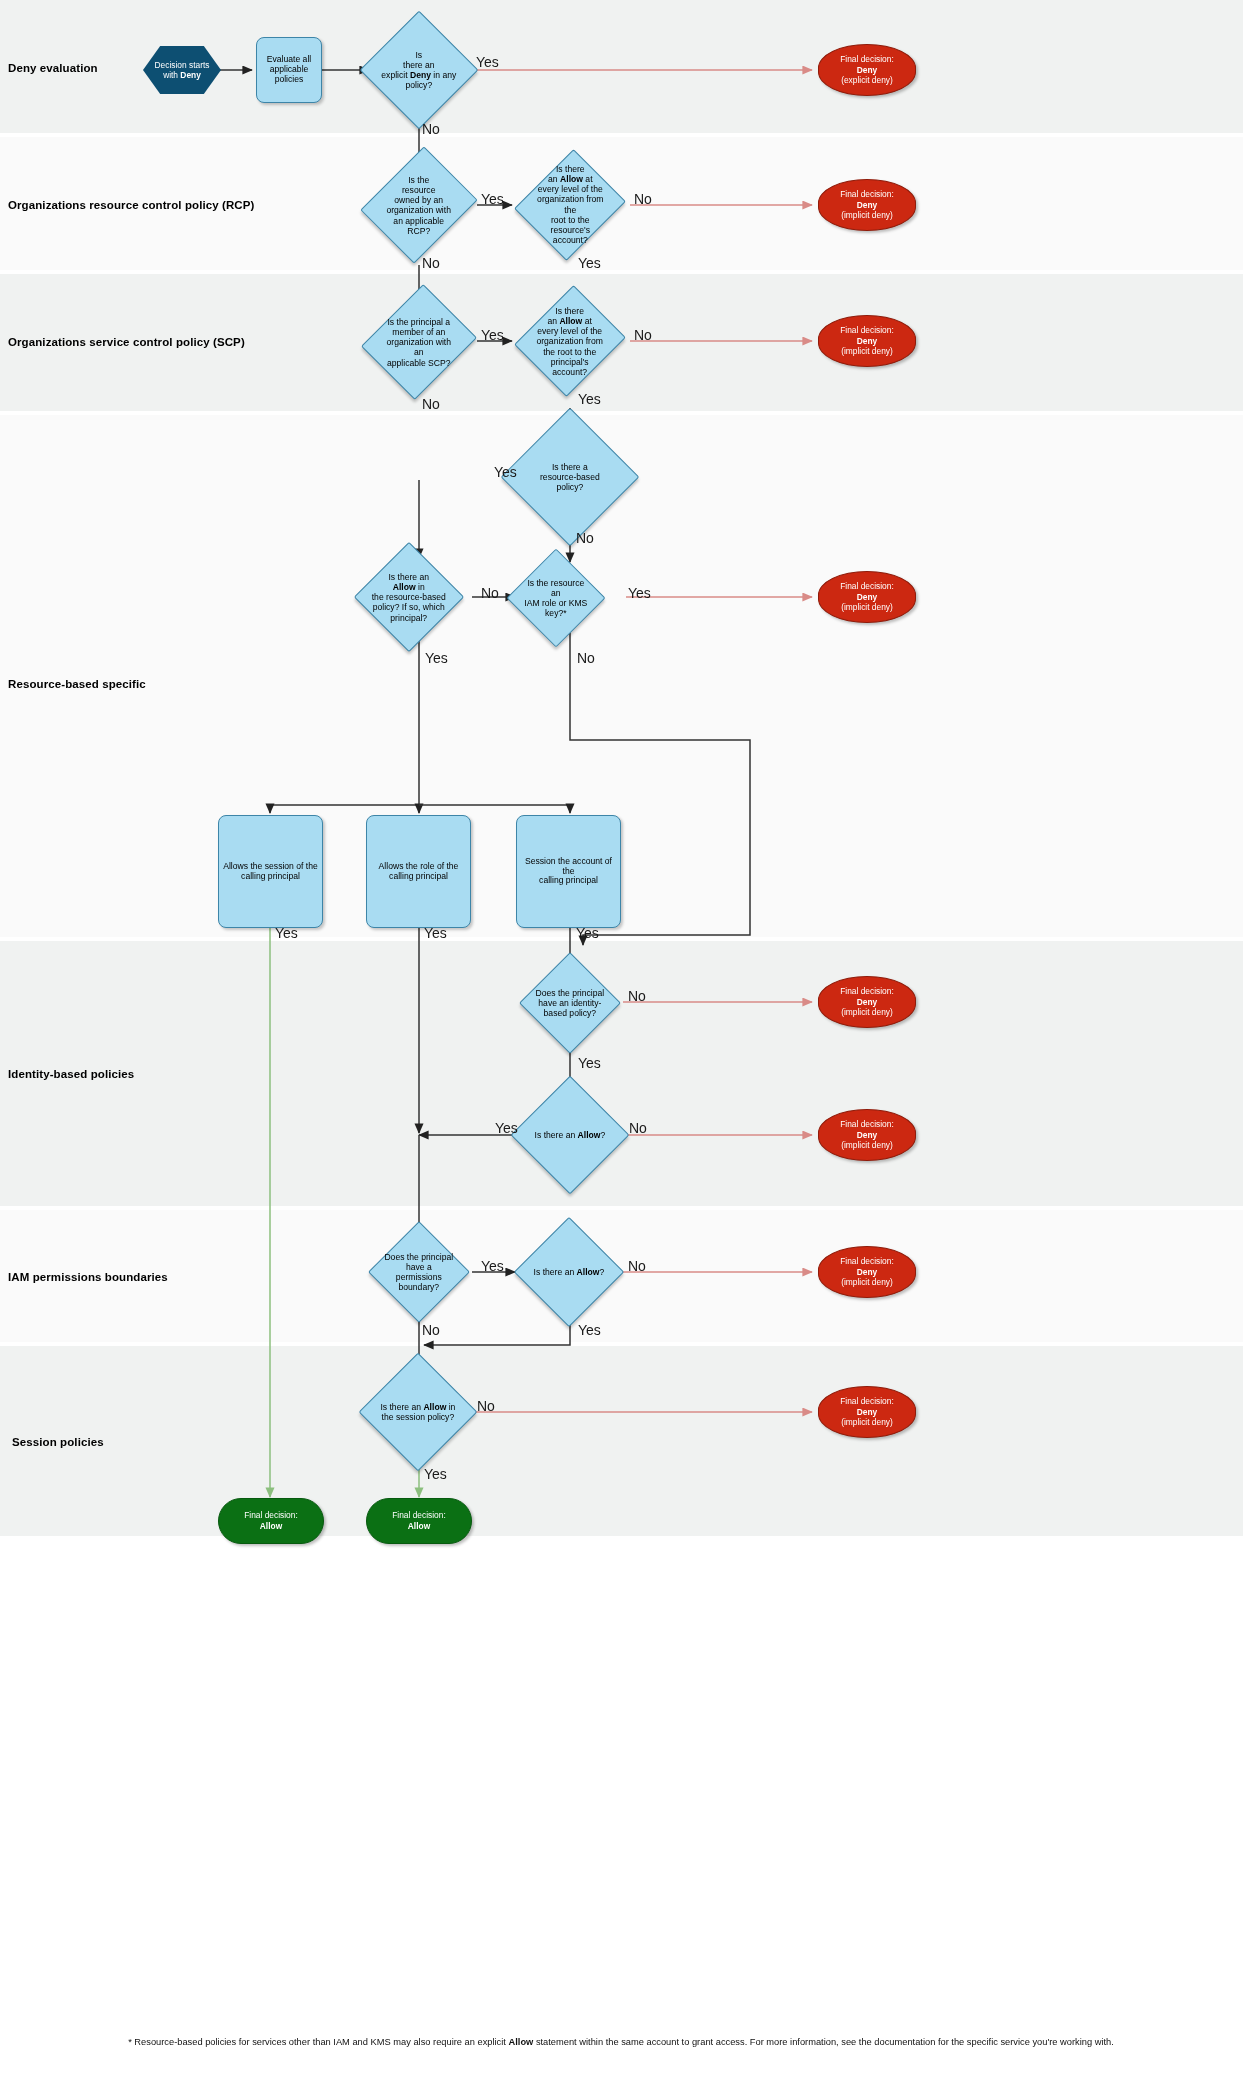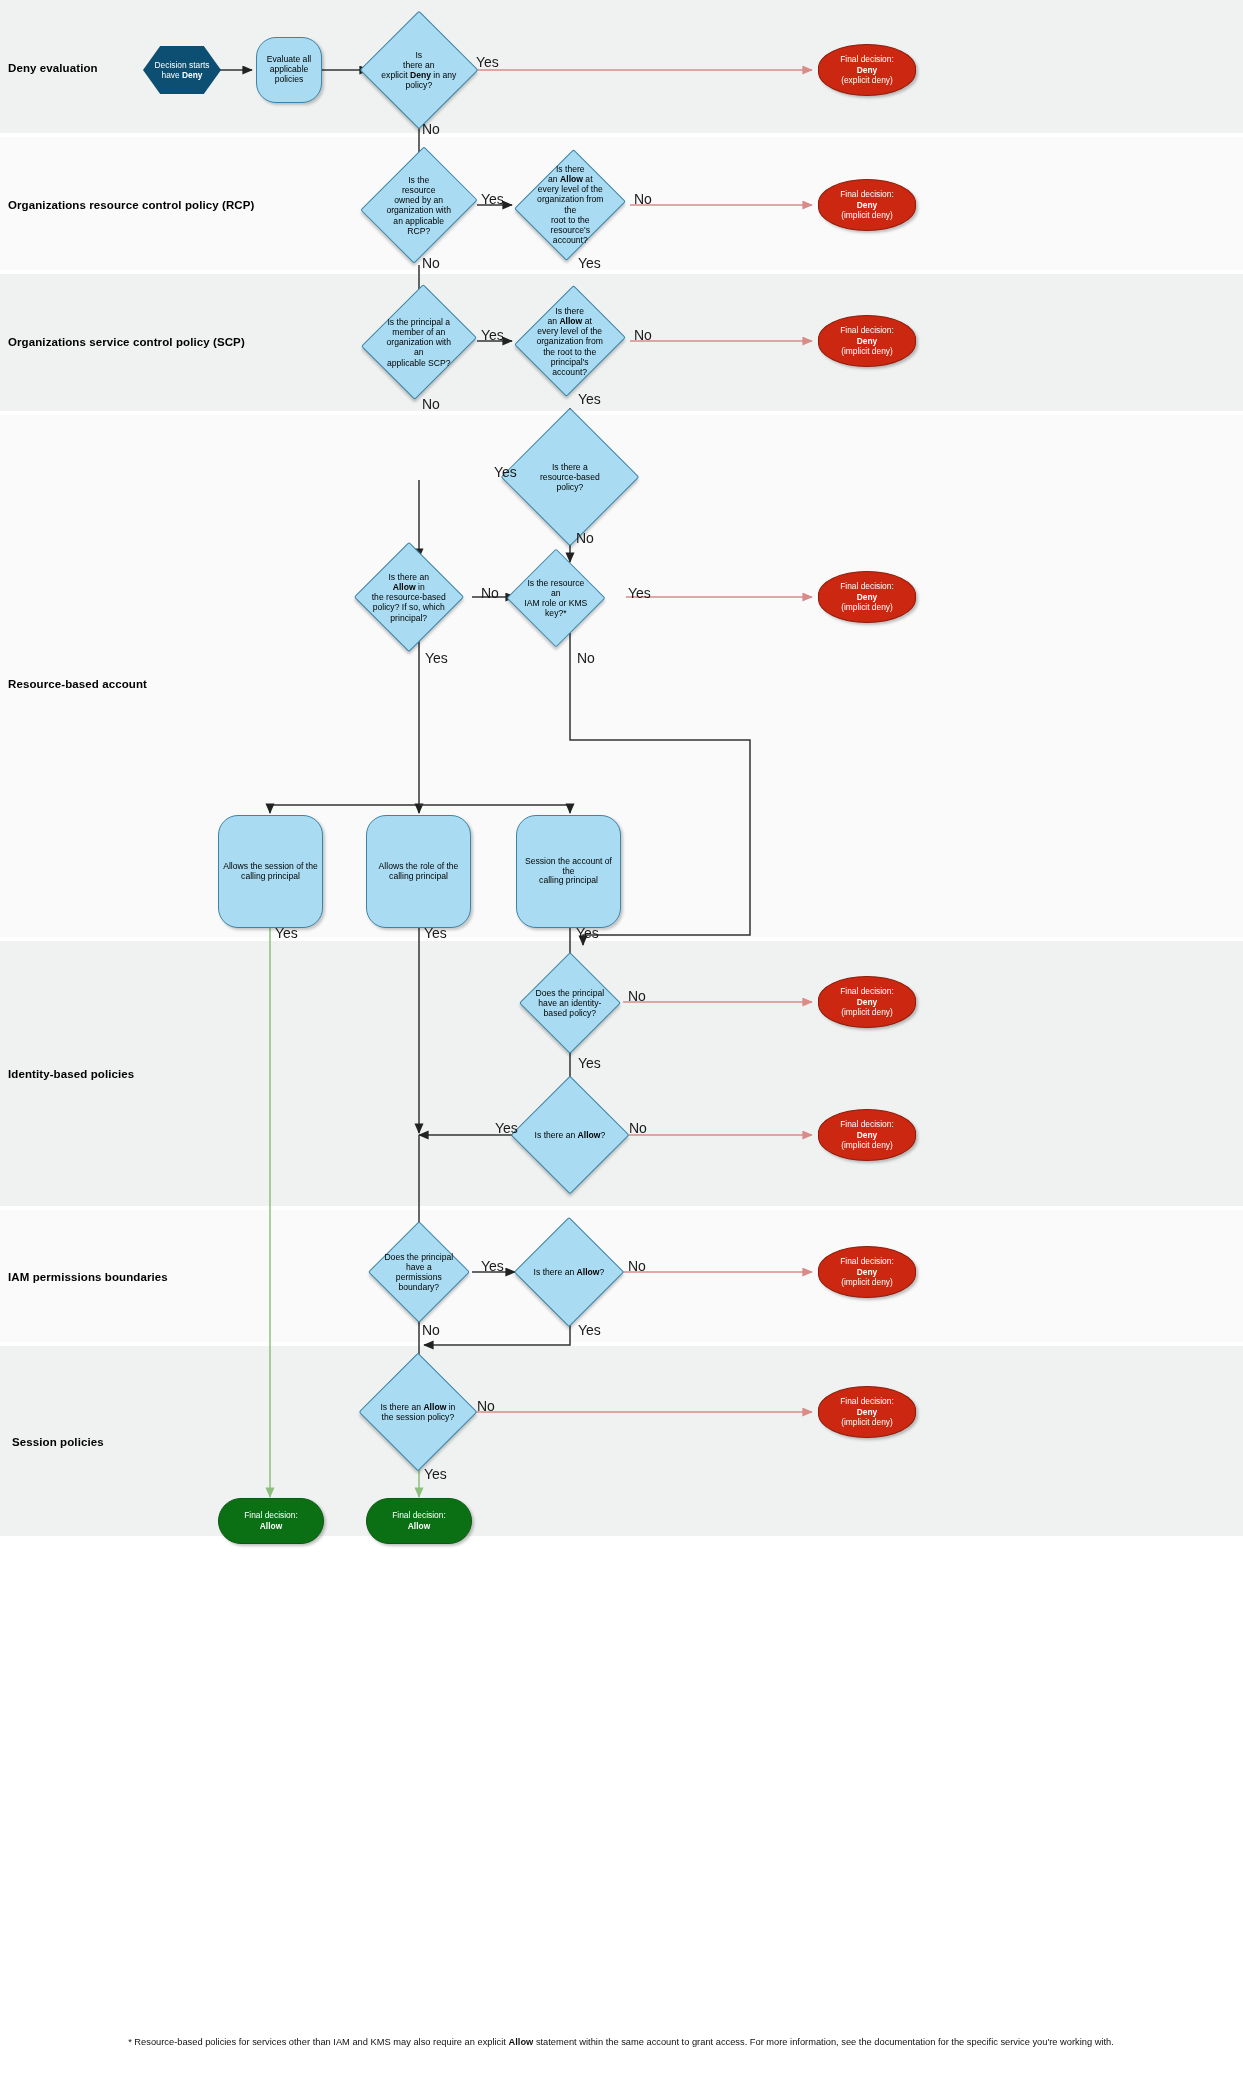--- a/index.html
+++ b/index.html
@@ -67,21 +67,21 @@
     color: #000;
     width: 138%;
     text-align: center;
     line-height: 1.18;
   }
 
   
   .rect {
     background: #a9dcf2;
     border: 1px solid #3d85a8;
-    border-radius: 20px;
+    border-radius: 8px;
     box-shadow: 2px 2px 3px rgba(0,0,0,.22);
     font-size: 8.6px;
     color: #000;
     padding: 4px;
   }
 
   
   .hex {
     background: #0d4f72;
     color: #fff;
@@ -133,21 +133,21 @@
   <div class="band band-b" style="top:137px;height:133px;"></div>
   <div class="band band-a" style="top:274px;height:137px;"></div>
   <div class="band band-b" style="top:415px;height:522px;"></div>
   <div class="band band-a" style="top:941px;height:265px;"></div>
   <div class="band band-b" style="top:1210px;height:132px;"></div>
   <div class="band band-a" style="top:1346px;height:190px;"></div>
 
   <div class="band-label" style="top:62px;">Deny evaluation</div>
   <div class="band-label" style="top:199px;">Organizations resource control policy (RCP)</div>
   <div class="band-label" style="top:336px;">Organizations service control policy (SCP)</div>
-  <div class="band-label" style="top:678px;">Resource-based account</div>
+  <div class="band-label" style="top:678px;">Resource-based specific</div>
   <div class="band-label" style="top:1068px;">Identity-based policies</div>
   <div class="band-label" style="top:1271px;">IAM permissions boundaries</div>
   <div class="band-label" style="top:1436px;left:12px;">Session policies</div>
 
   <svg id="wires" viewBox="0 0 1243 2090">
     <defs>
       <marker id="ah" markerWidth="8" markerHeight="8" refX="6.4" refY="3" orient="auto">
         <path d="M0,0 L7,3 L0,6 z" fill="#222"></path>
       </marker>
       <marker id="ahr" markerWidth="8" markerHeight="8" refX="6.4" refY="3" orient="auto">
@@ -217,21 +217,21 @@
       <path d="M623,1002 L812,1002"></path>
       <path d="M623,1135 L812,1135"></path>
       <path d="M623,1272 L812,1272"></path>
       <path d="M473,1412 L812,1412"></path>
     </g>
   </svg>
 
   <div class="node hex" style="left:143px;top:46px;width:78px;height:48px;">
     <div>
       <span>Decision starts</span><br>
-      <span>have </span><span class="b">Deny</span>
+      <span>with </span><span class="b">Deny</span>
     </div>
   </div>
 
   <div class="node rect" style="left:256px;top:37px;width:66px;height:66px;">
     <span>Evaluate all applicable policies</span>
   </div>
 
   <div class="node diamond" style="left:377px;top:28px;width:84px;height:84px;">
     <div class="dtext">
       <span>Is</span><br>

